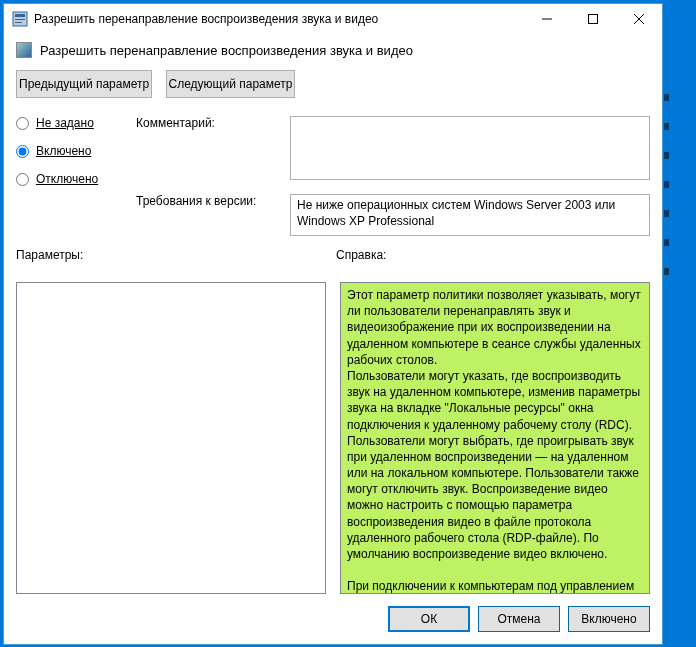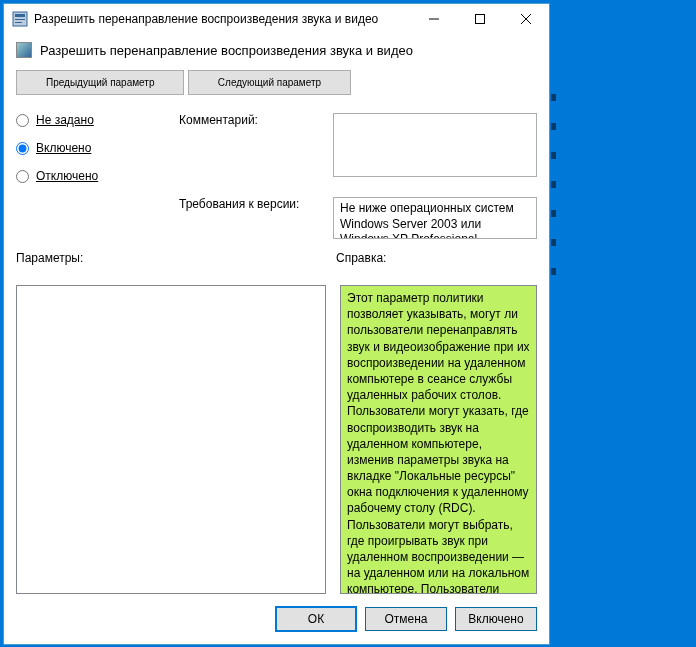--- a/index.html
+++ b/index.html
@@ -1,43 +1,43 @@
 <!DOCTYPE html>
 <html><head>
 <meta charset="utf-8">
 <style>
 * { box-sizing: border-box; margin: 0; padding: 0; }
 body { font-family: "Segoe UI", Tahoma, sans-serif; font-size: 12px; background: #0078d7; padding: 3px 3px 3px 3px; width: 696px; height: 647px; overflow: hidden; }
-.outer { background: #fff; width: 547px; height: 642px; border: 1px solid #4a9ad4; position: relative; }
+.outer { background: #fff; width: 660px; height: 642px; border: 1px solid #4a9ad4; position: relative; }
 .titlebar { height: 30px; display: flex; align-items: center; padding-left: 8px; background: #fff; }
 .title-icon { width: 16px; height: 16px; margin-right: 6px; }
 .title-text { font-size: 12px; color: #000; flex: 1; }
 .winbtns { display: flex; }
 .winbtn { width: 46px; height: 30px; display: flex; align-items: center; justify-content: center; cursor: pointer; }
 .content { padding: 8px 12px 12px 12px; height: calc(100% - 30px); display: flex; flex-direction: column; }
 .header-row { display: flex; align-items: center; margin-bottom: 12px; }
 .header-icon { width: 16px; height: 16px; margin-right: 8px; background: linear-gradient(135deg,#9cc,#369); border: 1px solid #888; }
 .header-text { font-size: 13px; }
 .nav-row { margin-bottom: 18px; }
-.nav-btn { font-size: 10px; padding: 6px 29px; background: #e1e1e1; border: 1px solid #adadad; cursor: pointer; font-family: inherit; }
+.nav-btn { font-size: 12px; padding: 6px 2px; background: #e1e1e1; border: 1px solid #adadad; margin-right: 10px; cursor: pointer; font-family: inherit; }
 .mid { display: flex; gap: 12px; margin-bottom: 12px; }
 .radio-col { width: 108px; display: flex; flex-direction: column; gap: 14px; }
 .radio-item { display: flex; align-items: center; gap: 4px; cursor: pointer; text-decoration: underline; }
 .radio-item input { margin: 0 3px 0 0; }
-.fields-col { flex: 1; display: flex; flex-direction: column; gap: 20px; margin-left: 43px; }
+.fields-col { flex: 1; display: flex; flex-direction: column; gap: 14px; }
 .field-row { display: flex; gap: 8px; }
 .field-label { width: 146px; }
 .comment-box { flex: 1; height: 64px; border: 1px solid #abadb3; padding: 2px 4px; background: #fff; resize: none; font-family: inherit; font-size: 12px; overflow-y: scroll; }
 .req-box { flex: 1; height: 42px; border: 1px solid #abadb3; padding: 3px 6px; background: #fff; font-size: 12px; overflow-y: scroll; line-height: 1.3; }
 .panels-label { display: flex; margin-bottom: 20px; }
 .panels-label .pl { width: 320px; }
 .panels { display: flex; gap: 14px; flex: 1; min-height: 0; }
 .param-panel { width: 310px; border: 1px solid #828790; background: #fff; }
 .help-panel { flex: 1; border: 1px solid #828790; background: #bef264; padding: 4px 6px; font-size: 12px; line-height: 1.35; overflow-y: auto; white-space: pre-wrap; }
-.footer { display: flex; justify-content: flex-end; gap: 8px; padding-top: 12px; align-items: center; }
+.footer { display: flex; justify-content: flex-end; gap: 8px; padding-top: 12px; }
 .footer-btn { font-size: 12px; padding: 4px 0; width: 82px; background: #e1e1e1; border: 1px solid #0369a1; cursor: pointer; font-family: inherit; }
 .footer-btn.primary { border: 2px solid #0078d7; background: #e1e1e1; }
 
 
 .side-hints { position: absolute; right: -7px; top: 90px; display: flex; flex-direction: column; gap: 22px; pointer-events: none; }
 .side-hints span { width: 5px; height: 7px; background: #0a0a0a; opacity: 0.55; }
 </style>
 </head>
 <body>
 

